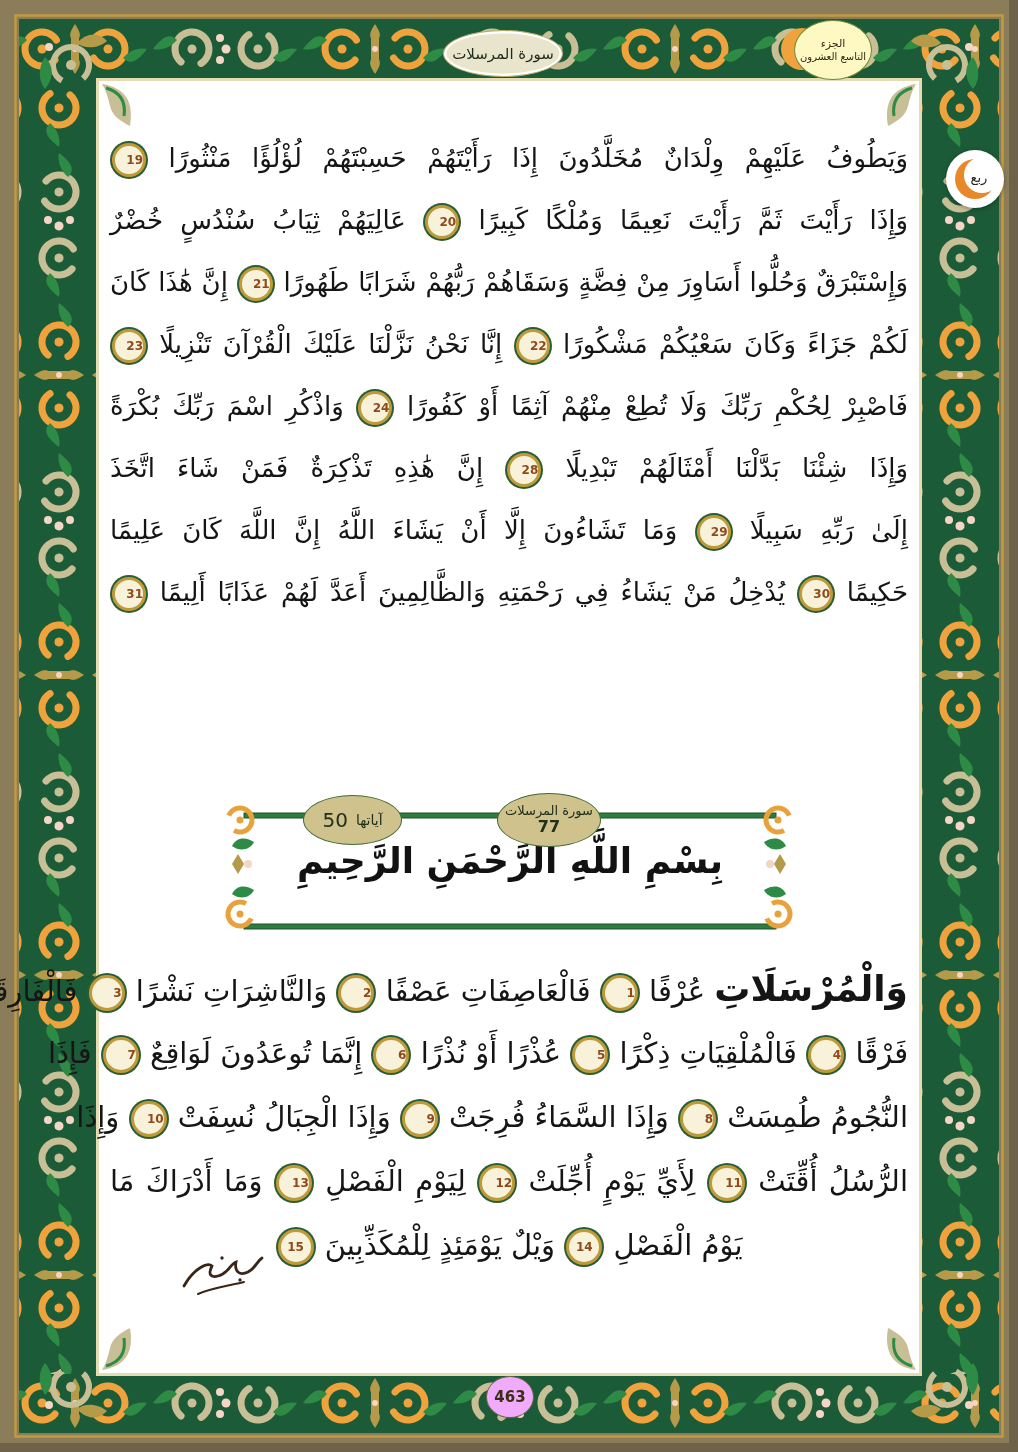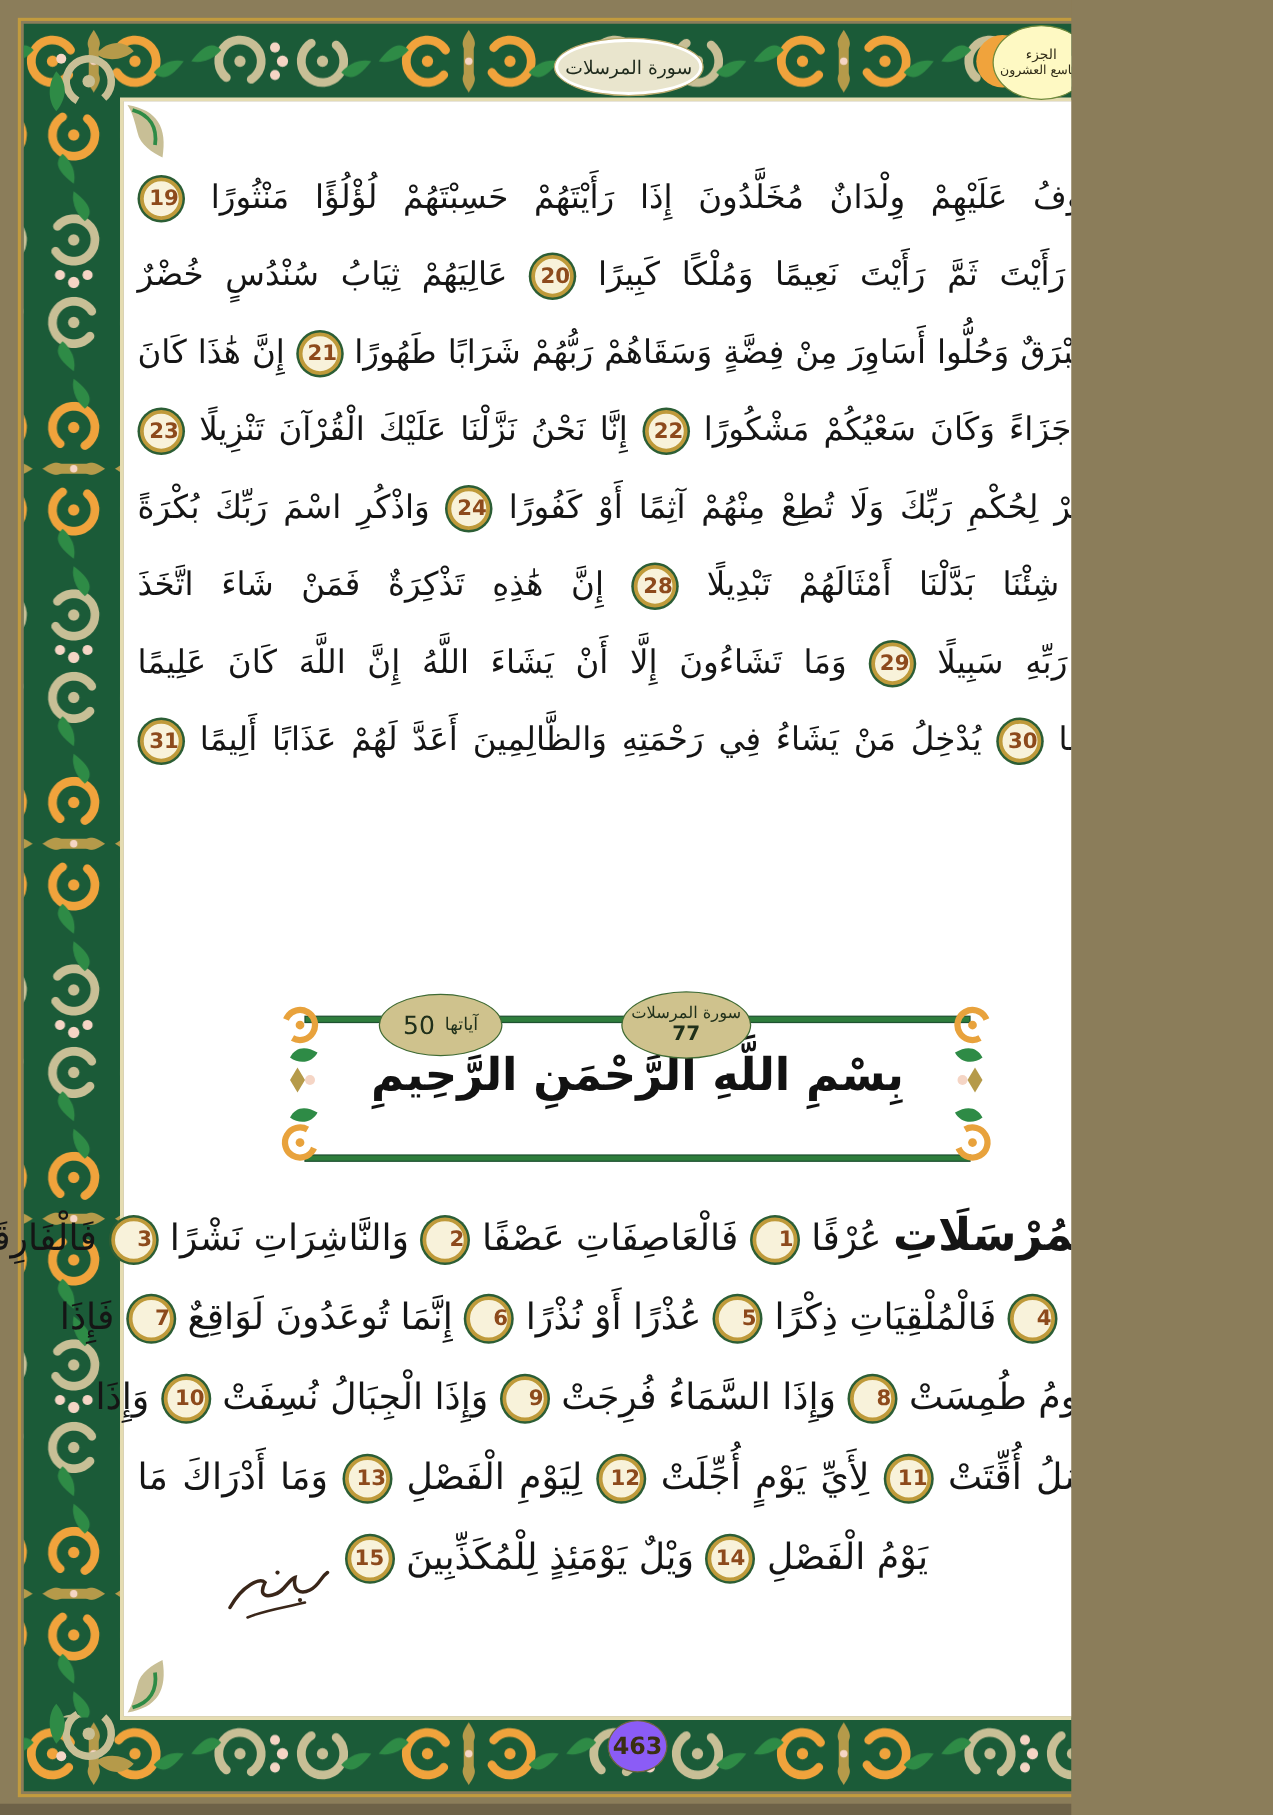--- a/index.html
+++ b/index.html
@@ -1,16 +1,16 @@
 <!DOCTYPE html>
 <html lang="ar"><head>
 <meta charset="utf-8">
 <style>
   html,body{margin:0;padding:0;background:#8B7D5A;}
-  .page{position:relative;width:857px;height:1452px;overflow:hidden;
+  .page{position:relative;width:1018px;height:1452px;overflow:hidden;
         font-family:"DejaVu Sans",sans-serif;background:#8B7D5A;}
   .frame-svg{position:absolute;left:0;top:0;z-index:0;}
   .overlay{position:absolute;z-index:2;}
 
   
   .cartouche{left:443px;top:30px;width:118px;height:45px;border-radius:50%;
      background:#E9E5CD;border:1.5px solid #B9A96D;box-shadow:inset 0 0 0 2.5px #FFFFFF;
      display:flex;align-items:center;justify-content:center;}
   .cartouche span{font-size:15px;color:#1F2A1C;direction:rtl;}
   .juz-blob{left:781px;top:28px;width:42px;height:42px;border-radius:50%;background:#F0A33C;z-index:1;}
@@ -30,38 +30,38 @@
 
   
   .qblock{position:absolute;left:110px;width:798px;z-index:2;}
   .qline{direction:rtl;text-align:justify;text-align-last:justify;
      height:62px;line-height:60px;font-size:26px;color:#151515;white-space:nowrap;}
   .qline.center{text-align:center;text-align-last:center;padding:0 125px;}
   .mursalat .qline{height:64px;line-height:62px;font-size:29px;}
   .qtext.opening{font-weight:bold;font-size:36px;}
   .ayah{display:inline-block;box-sizing:border-box;width:34px;height:34px;line-height:28px;
      border-radius:50%;background:#F8F2DA;border:3px solid #BF9A3A;box-shadow:0 0 0 2px #2C5E35;
-     text-align:center;font-size:17px;font-weight:bold;color:#8D4A1C;vertical-align:middle;margin:0 2px;}
+     text-align:center;font-size:12px;font-weight:bold;color:#8D4A1C;vertical-align:middle;margin:0 2px;}
   .mursalat .ayah{width:36px;height:36px;line-height:30px;}
 
   
   .surah-oval{border-radius:50%;background:#CFC28D;border:1.5px solid #3F6B34;
      display:flex;flex-direction:column;align-items:center;justify-content:center;z-index:3;}
   .surah-name-oval{left:497px;top:793px;width:102px;height:52px;line-height:1.1;}
   .surah-name-oval .n1{font-size:13px;color:#20301A;}
   .surah-name-oval .n2{font-size:16px;font-weight:bold;color:#20301A;}
   .ayat-oval{left:303px;top:795px;width:97px;height:48px;flex-direction:row;direction:rtl;gap:8px;}
   .ayat-oval span{font-size:14px;color:#20301A;}
   .ayat-oval .cnt{font-size:20px;}
   .bismillah{left:210px;top:840px;width:600px;text-align:center;direction:rtl;
      font-size:36px;font-weight:bold;color:#121212;z-index:2;}
 
-  .pagenum{left:486px;top:1376px;width:46px;height:40px;border-radius:50%;background:#8b5cf6;
+  .pagenum{left:486px;top:1376px;width:46px;height:40px;border-radius:50%;background:#f0abfc;
      border:1.5px solid #6F6440;display:flex;align-items:center;justify-content:center;
-     font-size:19px;font-weight:bold;color:#3A2F12;}
+     font-size:15px;font-weight:bold;color:#3A2F12;}
 </style>
 </head>
 <body>
 
 <div class="page">
 
   <svg class="frame-svg" width="1018" height="1452" viewBox="0 0 1018 1452">
     <defs>
       <g id="uA">
         <circle cx="42" cy="29" r="17" fill="none" stroke="#F0A33C" stroke-width="7" stroke-dasharray="85 22" stroke-linecap="round" transform="rotate(40 42 29)"></circle>

